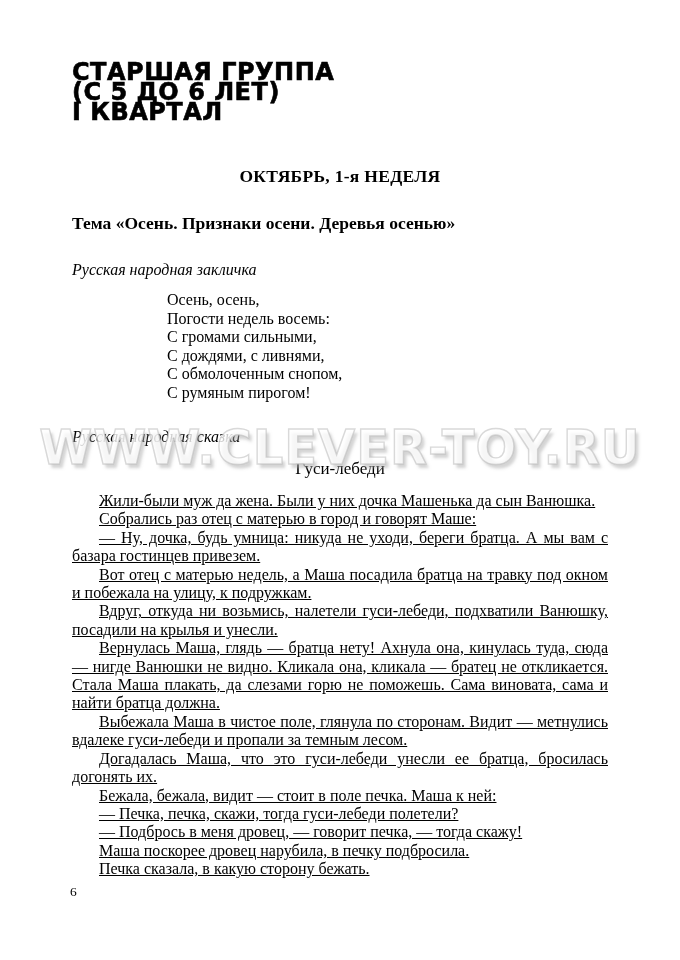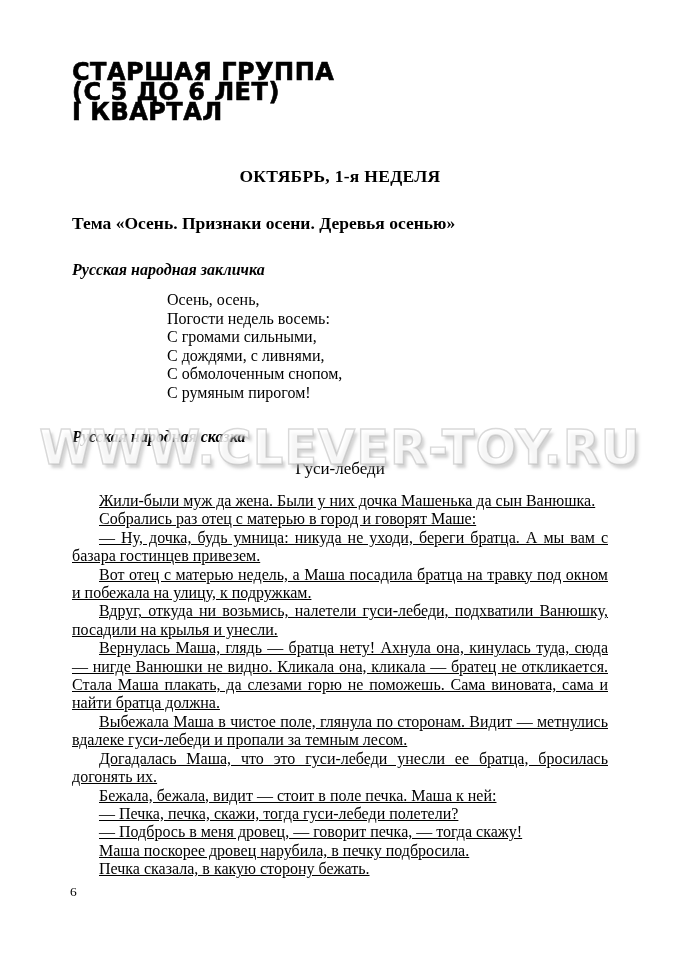--- a/index.html
+++ b/index.html
@@ -31,21 +31,21 @@
     font-size: 17.5px;
     letter-spacing: 0.3px;
   }
   .theme-heading {
     margin-top: 26px;
     font-weight: bold;
     font-size: 17.5px;
   }
   .section-label {
     margin-top: 27px;
-    font-weight: bold;
+    font-weight: normal;
     font-style: italic;
     font-size: 16px;
   }
   .section-label.second { margin-top: 26px; }
   .poem {
     margin-top: 12px;
     margin-left: 95px;
     font-size: 16px;
     line-height: 18.5px;
   }

